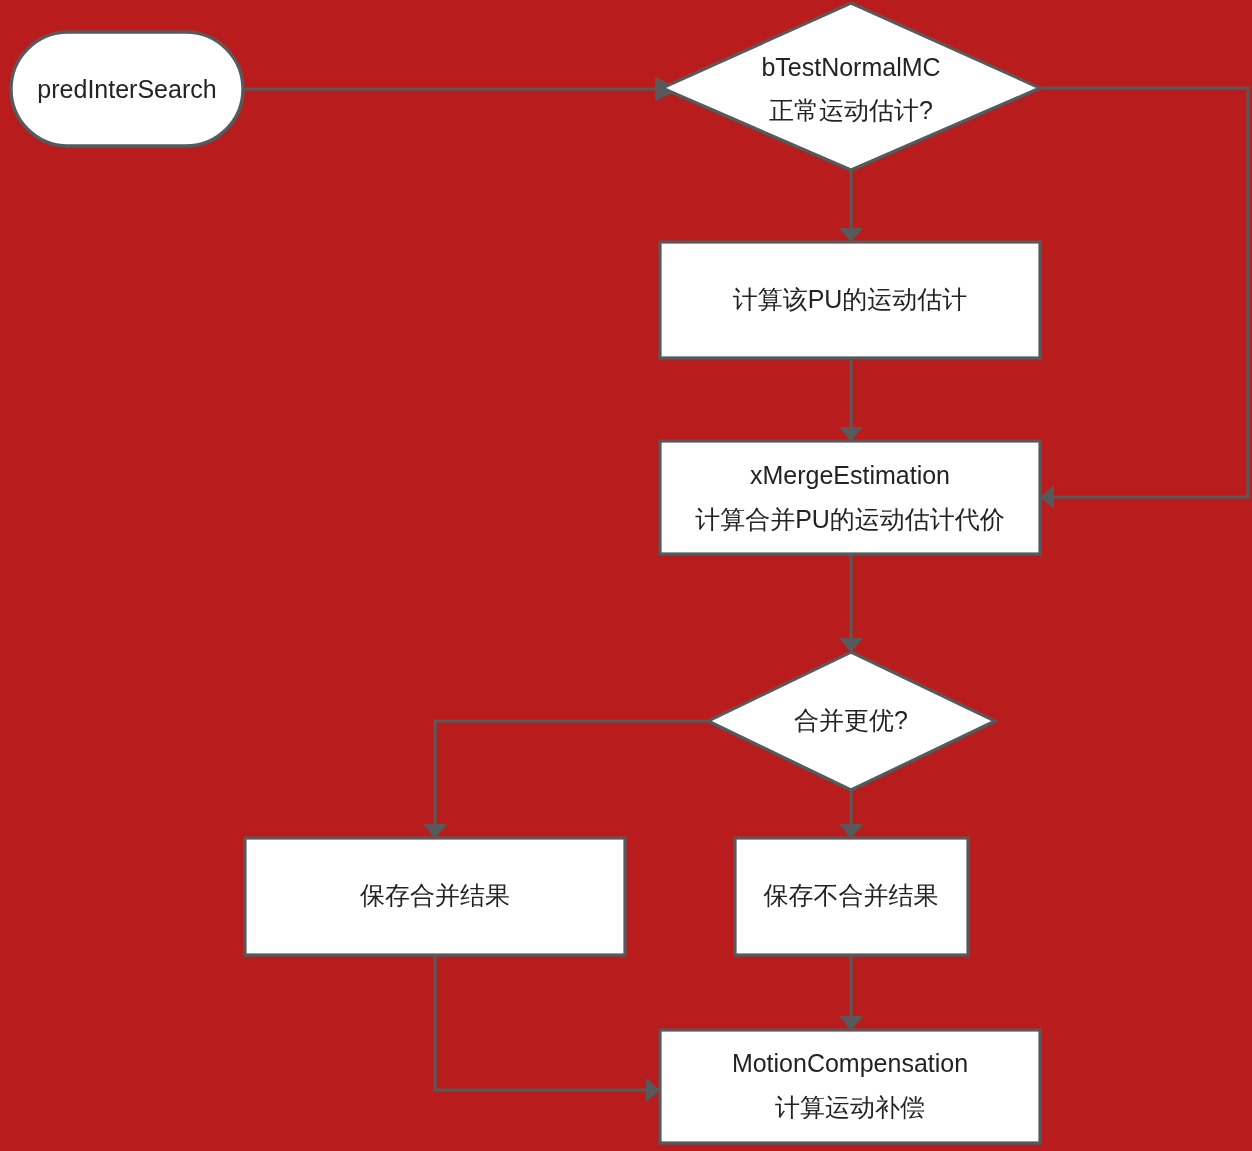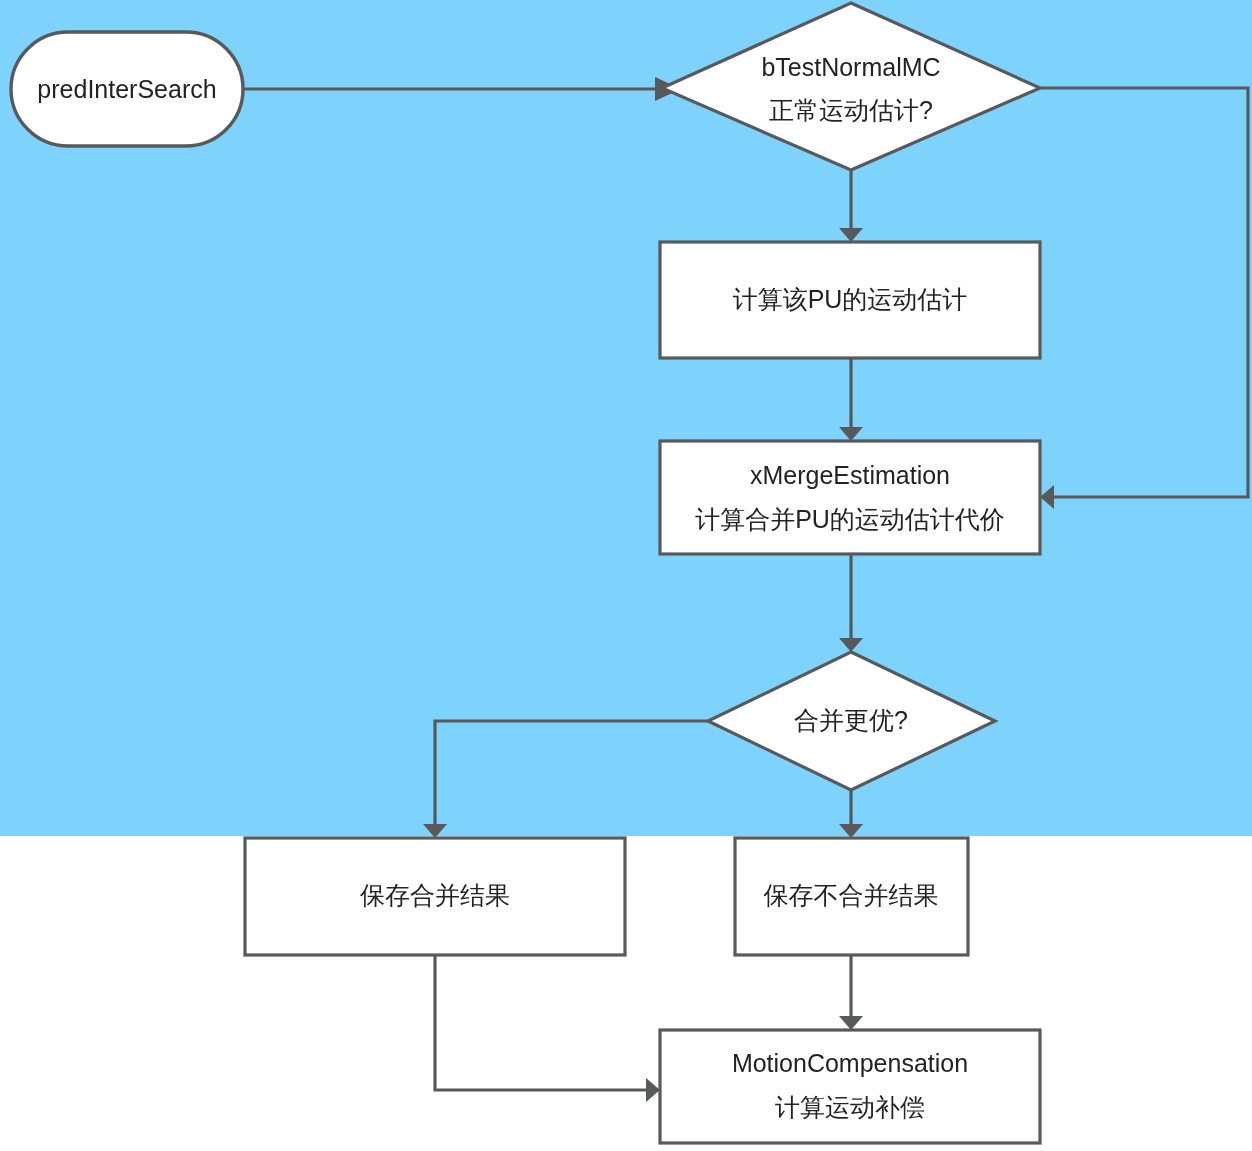--- a/index.html
+++ b/index.html
@@ -9,22 +9,22 @@
   }
   body {
     width: 1252px;
     height: 1151px;
     font-family: "Liberation Sans", "DejaVu Sans", sans-serif;
     overflow: hidden;
   }
   #flowchart-root {
     position: relative;
     width: 1252px;
-    height: 836px;
-    background: #7dd3fc;
+    height: 1151px;
+    background: #b91c1c;
   }
   svg.diagram {
     display: block;
     width: 1252px;
     height: 1151px;
   }
   .node-shape {
     fill: #ffffff;
     stroke: #58595a;
     stroke-width: 3.2;

